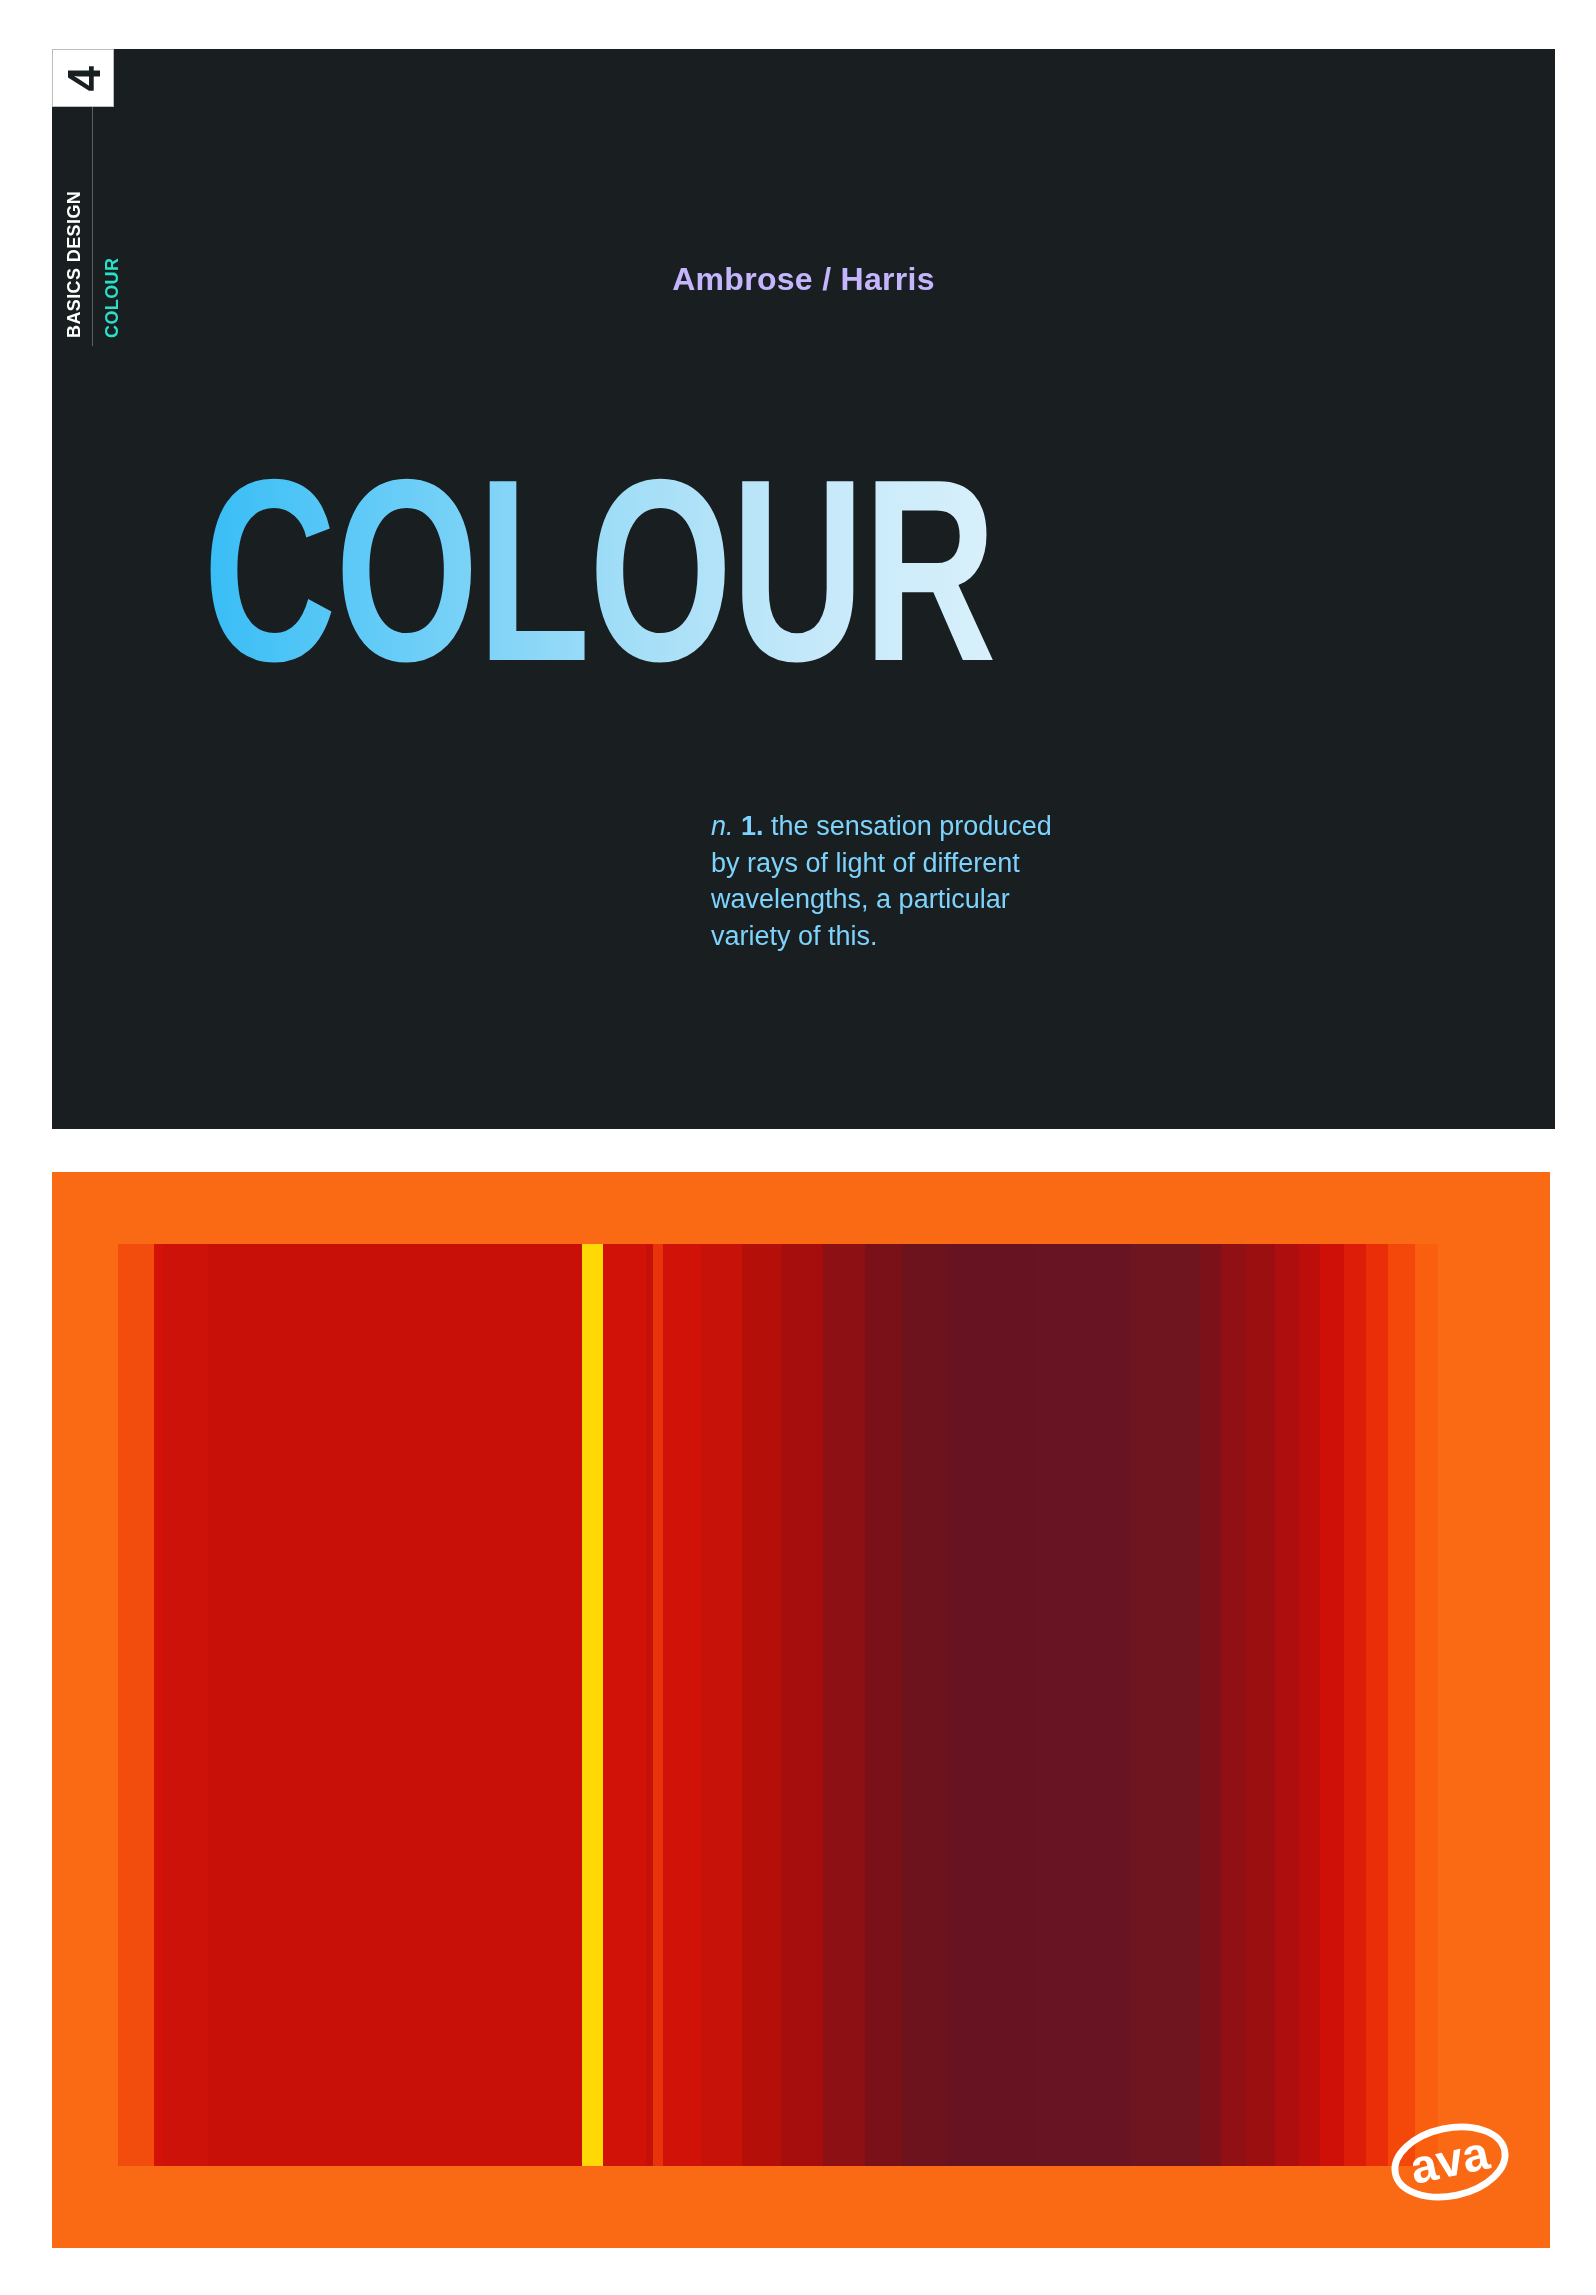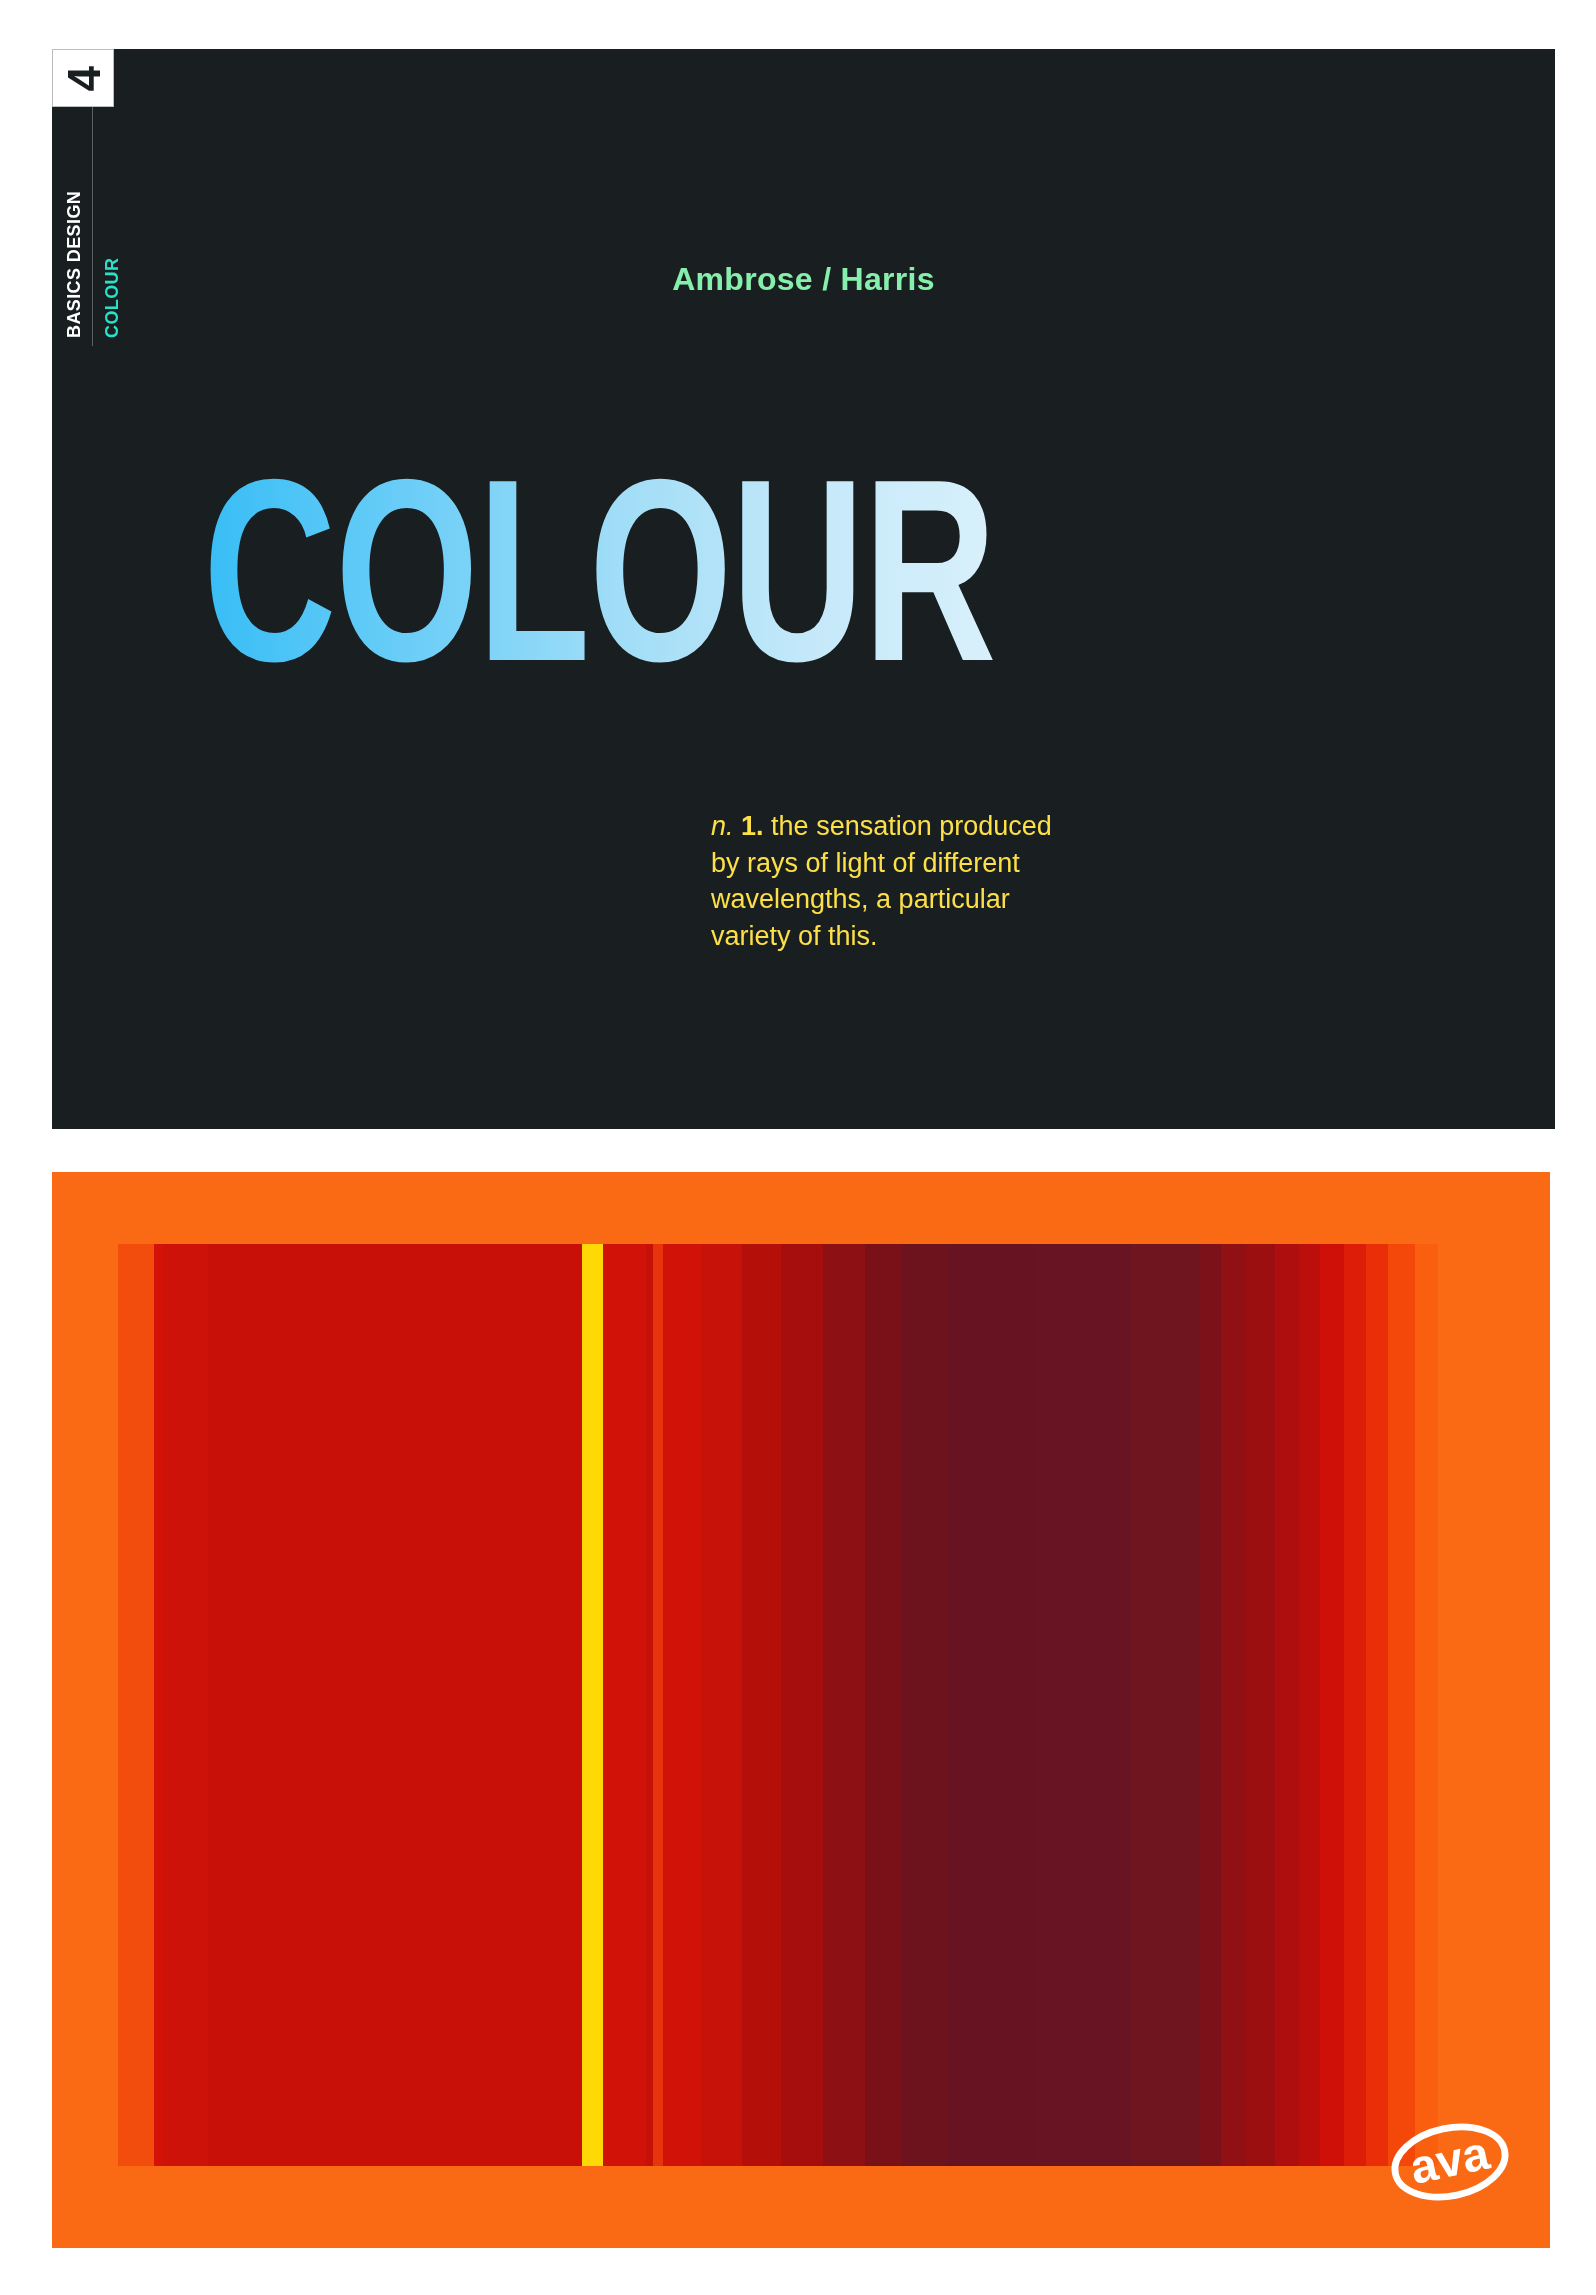--- a/index.html
+++ b/index.html
@@ -100,21 +100,21 @@
     color: #2ae0c8;
   }
 
   
   .authors {
     position: absolute;
     left: 0;
     top: 212px;
     width: 100%;
     text-align: center;
-    color: #86efac;
+    color: #c4b5fd;
     font-size: 32px;
     font-weight: bold;
     font-family: "Liberation Sans", sans-serif;
     font-stretch: condensed;
     letter-spacing: 0.3px;
   }
 
   
   .main-title {
     position: absolute;
@@ -135,21 +135,21 @@
     -webkit-text-fill-color: transparent;
     white-space: nowrap;
   }
 
   
   .definition {
     position: absolute;
     left: 659px;
     top: 759px;
     width: 372px;
-    color: #fde047;
+    color: #7dd3fc;
     font-family: "Liberation Sans", sans-serif;
     font-stretch: condensed;
     font-size: 27px;
     line-height: 1.36;
   }
   .definition .pos { font-style: italic; }
   .definition .sense { font-weight: bold; }
 
   
   .art-panel {

